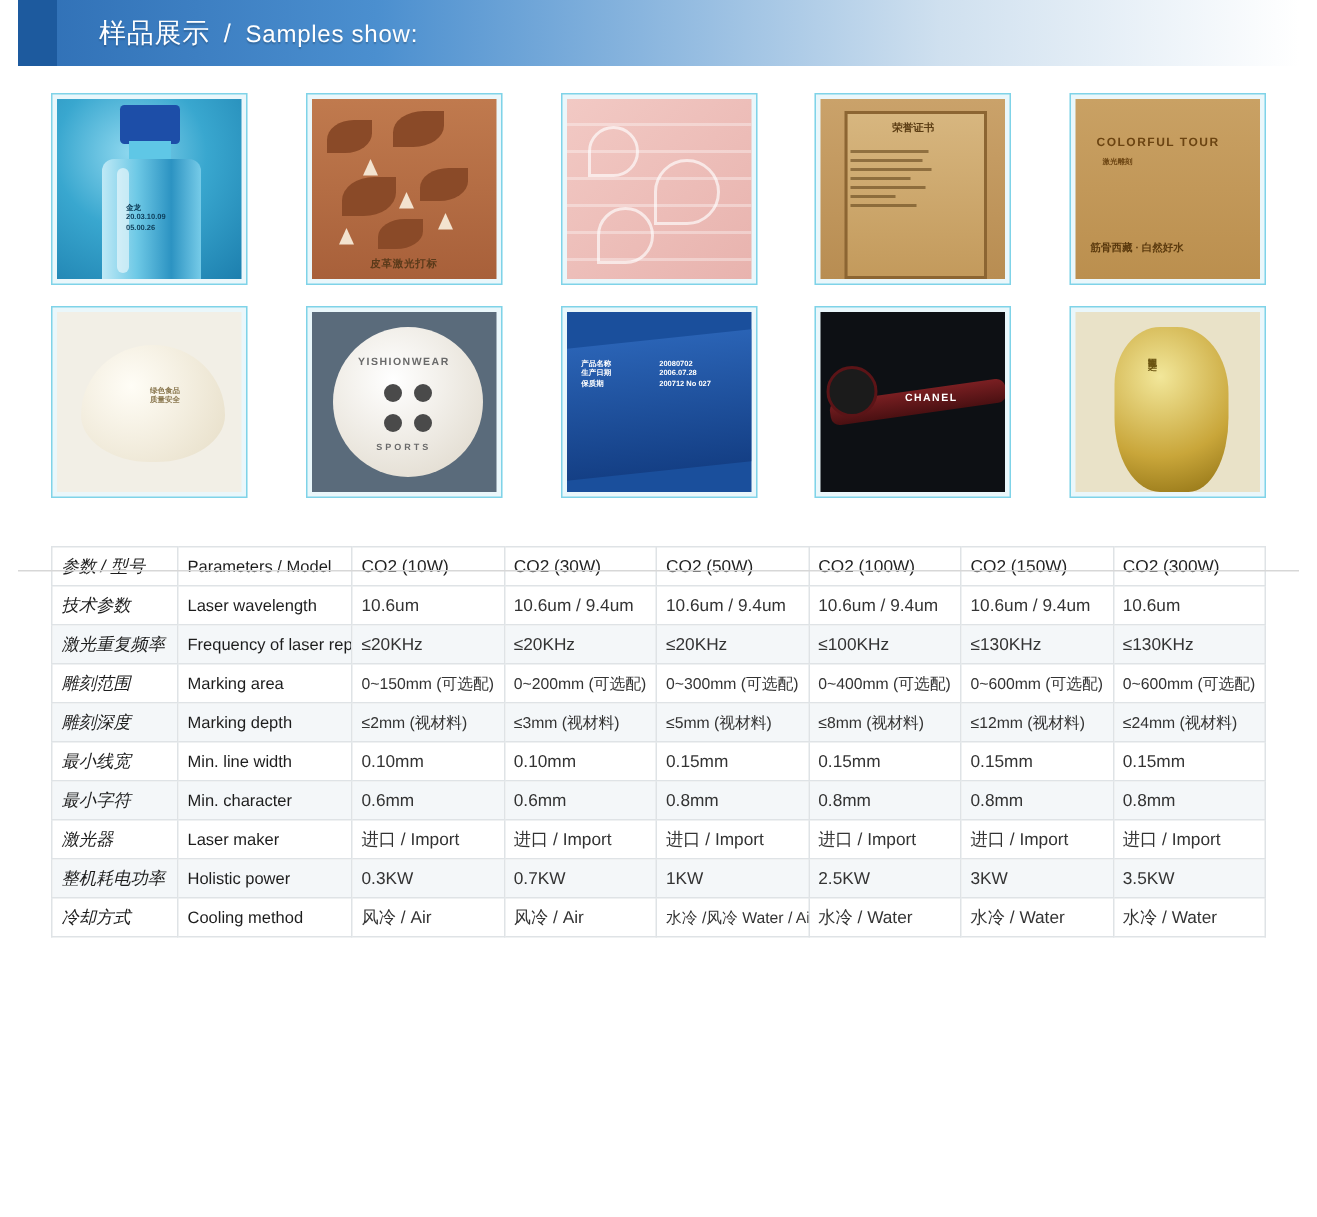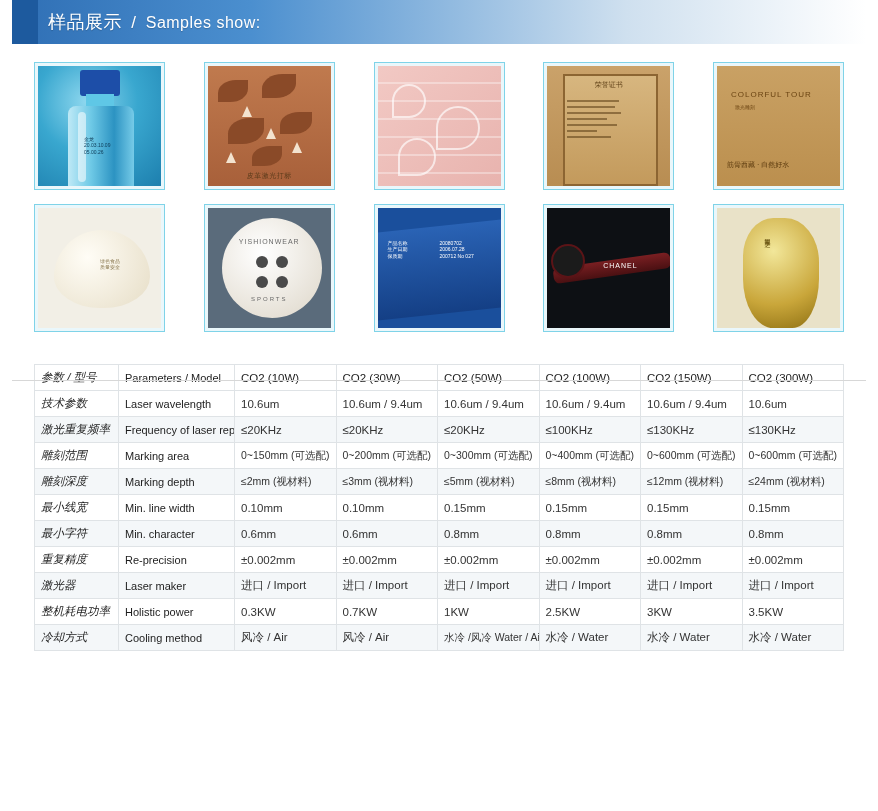--- a/index.html
+++ b/index.html
@@ -22,21 +22,21 @@
     align-items: center;
   }
   .sec-header .bar {
     width: 26px; height: 44px;
     background: #1d5a9e;
     flex: 0 0 auto;
   }
   .sec-header .txt {
     color: #ffffff;
     font-size: 17px;
-    padding-left: 10px;
+    padding-left: 28px;
     letter-spacing: 0.5px;
     text-shadow: 0 1px 1px rgba(0,0,0,.2);
     white-space: nowrap;
   }
   .sec-header .txt .cn { font-size: 18px; }
   .sec-header .txt .sep { padding: 0 4px; font-weight: normal; }
   .sec-header .txt .en { font-size: 16px; }
 
   
   .samples {
@@ -51,20 +51,21 @@
   .cell {
     width: 131px; height: 128px;
     border: 1px solid #7fd3e8;
     background: #eaf7fb;
     position: relative;
     overflow: hidden;
   }
   .cell .inner {
     position: absolute; inset: 3px;
     overflow: hidden;
+    font-weight: bold;
   }
   .cap {
     position: absolute;
     left: 0; right: 0; bottom: 5px;
     text-align: center;
     font-size: 7px;
     color: #5a3a1a;
     letter-spacing: .5px;
   }
   .mini {
@@ -383,30 +384,20 @@
           <td class="k">最小字符</td>
           <td class="kk">Min. character</td>
           <td>0.6mm</td>
           <td>0.6mm</td>
           <td>0.8mm</td>
           <td>0.8mm</td>
           <td>0.8mm</td>
           <td>0.8mm</td>
         </tr>
         <tr>
-          <td class="k">重复精度</td>
-          <td class="kk">Re-precision</td>
-          <td>±0.002mm</td>
-          <td>±0.002mm</td>
-          <td>±0.002mm</td>
-          <td>±0.002mm</td>
-          <td>±0.002mm</td>
-          <td>±0.002mm</td>
-        </tr>
-        <tr>
           <td class="k">激光器</td>
           <td class="kk">Laser maker</td>
           <td>进口 / Import</td>
           <td>进口 / Import</td>
           <td>进口 / Import</td>
           <td>进口 / Import</td>
           <td>进口 / Import</td>
           <td>进口 / Import</td>
         </tr>
         <tr>

